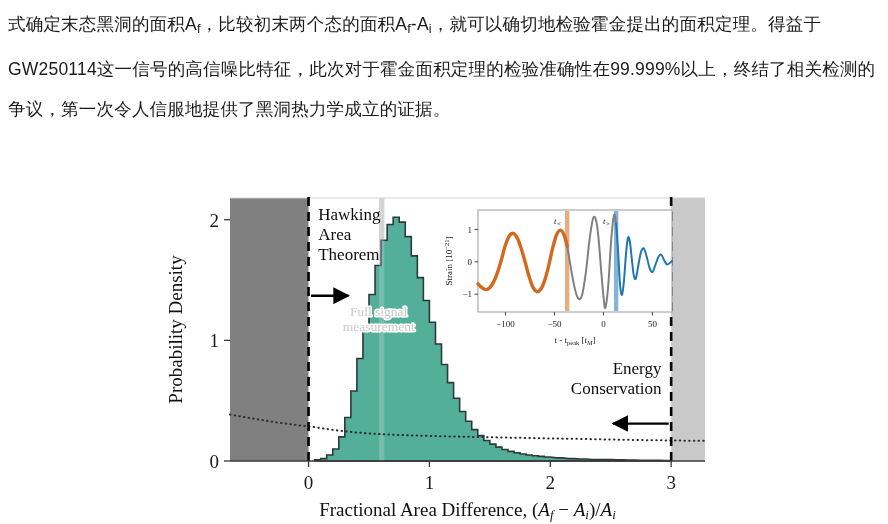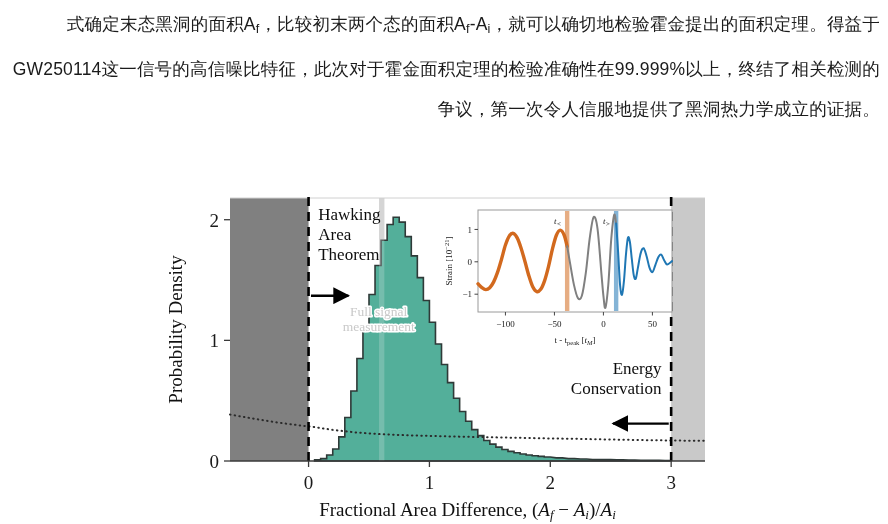--- a/index.html
+++ b/index.html
@@ -10,21 +10,20 @@
     overflow:hidden;
     position:relative;
   }
   #article{
     position:absolute;left:8px;top:4px;width:872px;
     font-size:17.5px;
     line-height:40px;
     color:#1b1b1b;
     font-family:"Liberation Sans", sans-serif;
     letter-spacing:0.2px;
-    text-align:right;
   }
   #article sub{font-size:0.72em;vertical-align:-0.22em;}
   #figure{
     position:absolute;left:0px;top:186px;width:888px;height:338px;
   }
   svg{display:block;}
   .ax-line{stroke:#3a3a3a;stroke-width:1.3;fill:none;}
   .tick-line{stroke:#3a3a3a;stroke-width:1.3;}
   .tick-lbl{font-family:"Liberation Serif", serif;font-size:19px;fill:#1a1a1a;}
   .axis-title{font-family:"Liberation Serif", serif;font-size:19px;fill:#111111;}

